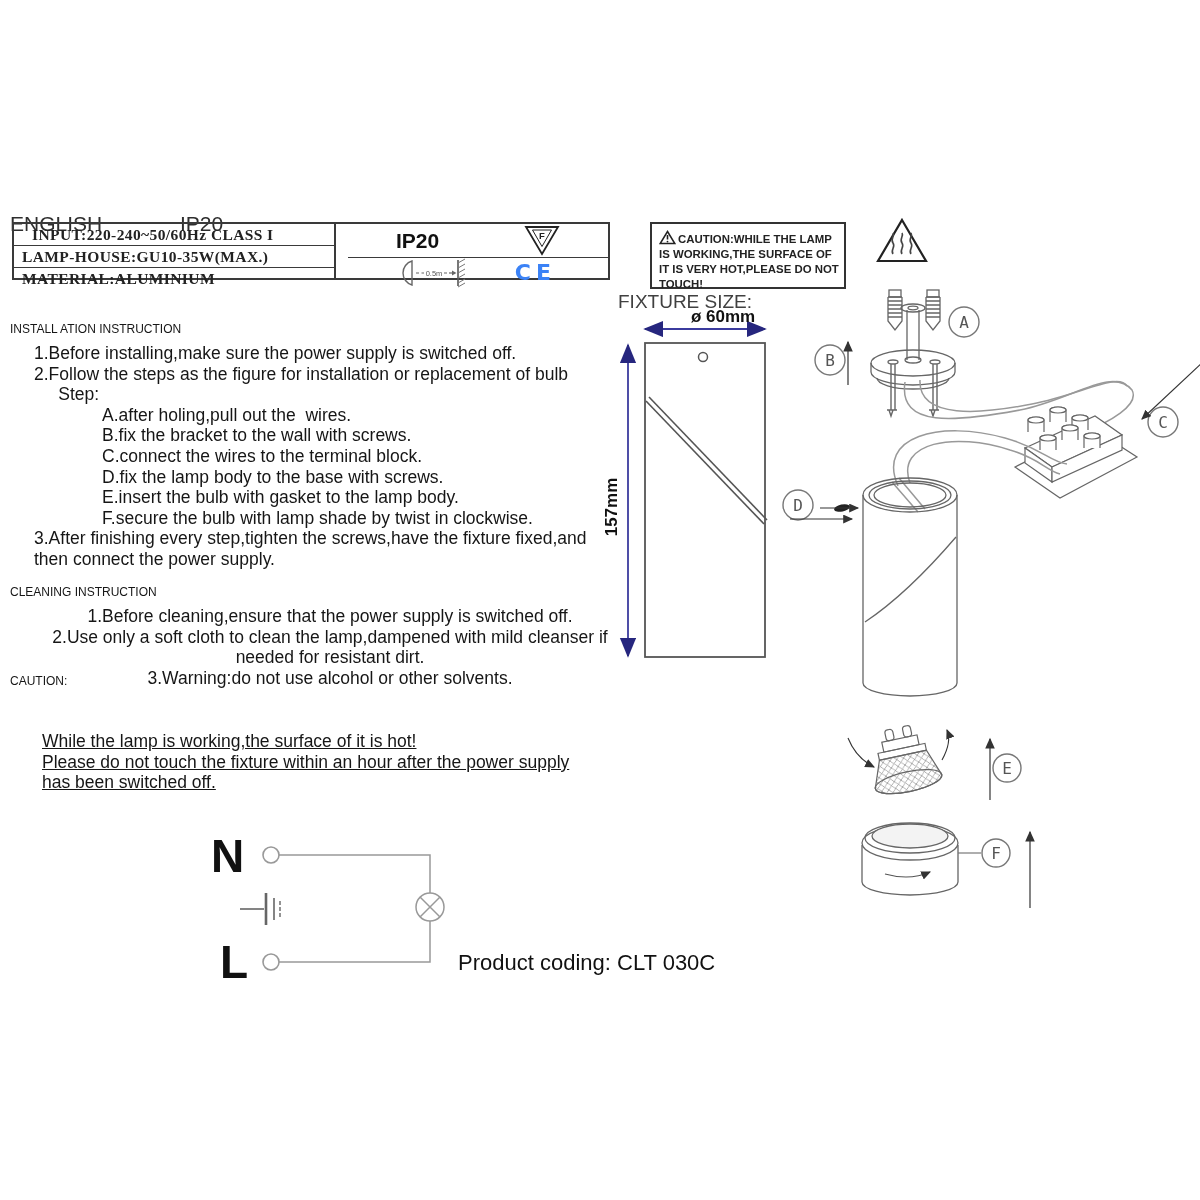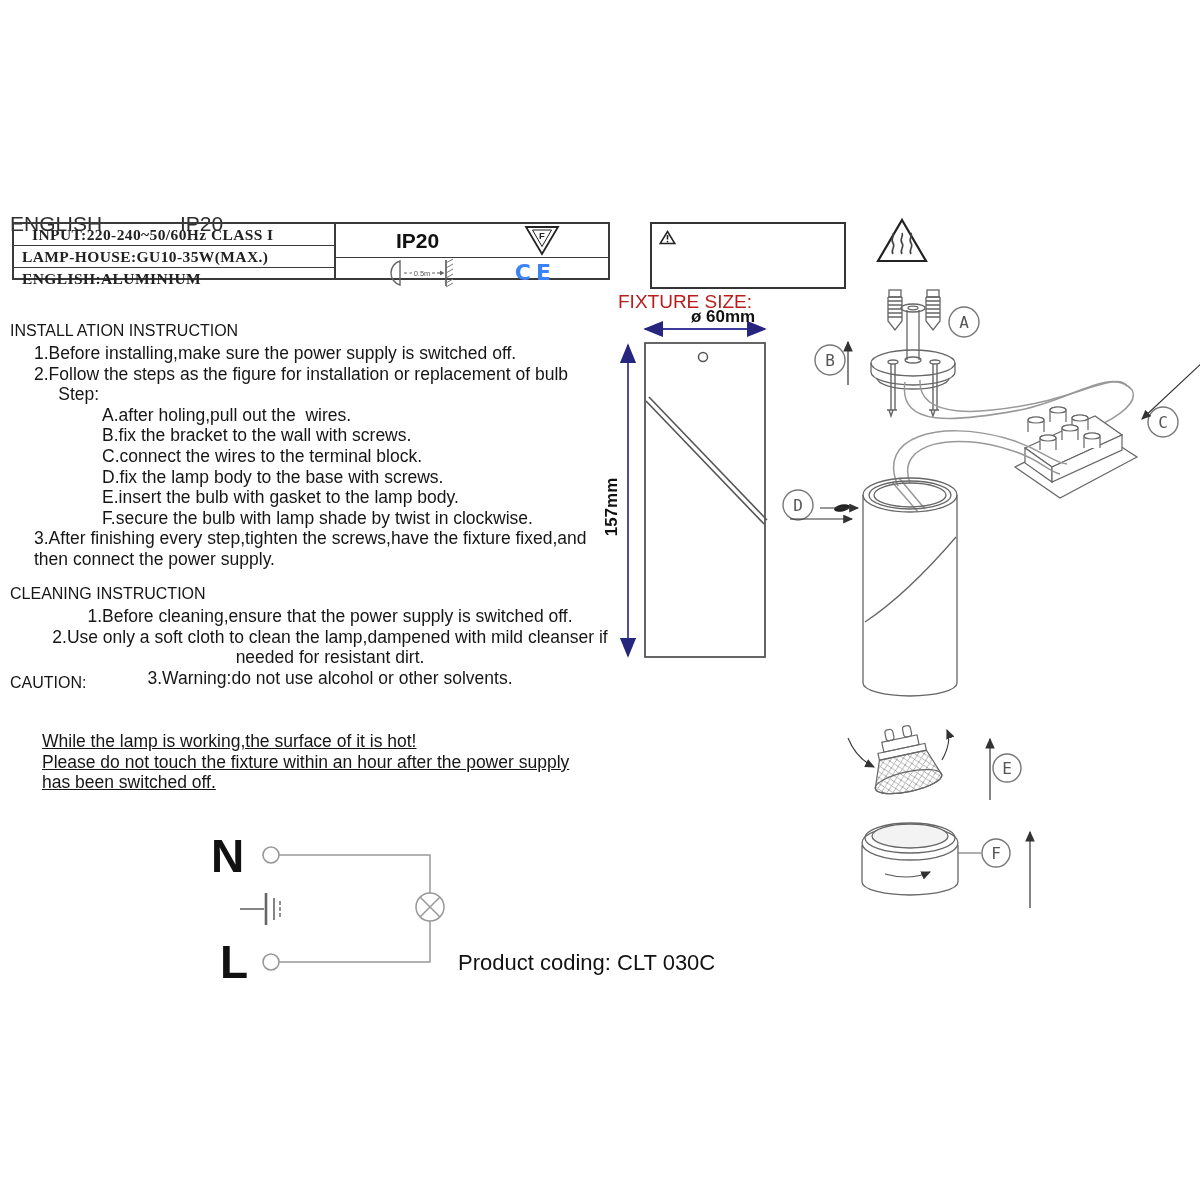--- a/index.html
+++ b/index.html
@@ -9,48 +9,48 @@
   
   .hdr{font-size:21px;color:#2e2e2e;margin-top:20px;}
   
   .spec{left:12px;top:222px;width:598px;height:58px;border:2px solid #3a3a3a;box-sizing:border-box;}
   .spec .lcol{position:absolute;left:0;top:0;width:322px;height:100%;border-right:2px solid #3a3a3a;box-sizing:border-box;}
   .spec .lrow{height:21px;padding-left:18px;display:flex;align-items:center;
               font-family:"Liberation Serif",serif;font-weight:700;font-size:15.5px;letter-spacing:.4px;color:#222;}
   .spec .lrow+.lrow{border-top:1.5px solid #3a3a3a;padding-left:8px;}
   .spec .rcol{position:absolute;left:322px;top:0;right:0;height:100%;}
   .spec .rrow1{height:33px;display:flex;align-items:center;justify-content:space-between;padding:0 48px 0 60px;box-sizing:border-box;}
-  .spec .rrow2{height:30px;border-top:1.5px solid #3a3a3a;display:flex;align-items:center;justify-content:space-between;padding:0 52px 0 46px;box-sizing:border-box;}
+  .spec .rrow2{height:30px;border-top:1.5px solid #3a3a3a;display:flex;align-items:center;justify-content:space-between;padding:0 52px 0 46px;box-sizing:border-box;margin-left:12px;}
   .ip20{font-size:21px;font-weight:700;color:#111;}
   .ce{font-size:22px;font-weight:600;letter-spacing:5px;color:#3b82f6;font-family:"DejaVu Sans",sans-serif;}
   
   .cbox{left:650px;top:222px;width:196px;height:67px;border:2px solid #333;box-sizing:border-box;
         font-size:11.4px;font-weight:600;line-height:1.32;color:#222;padding:6px 5px 0 7px;}
   .cbox svg{vertical-align:-2px;margin-right:2px;}
   
-  .t-title{font-size:16px;color:#161616;}
+  .t-title{font-size:12px;color:#161616;}
   .t-body{font-size:17.5px;line-height:20.6px;white-space:pre-wrap;color:#161616;}
-  .fixlbl{font-size:19px;color:#b91c1c;}
+  .fixlbl{font-size:19px;color:#404040;}
   .prod{font-size:22px;color:#111;}
   svg text{font-family:"Liberation Sans",sans-serif;}
   .eng{font-family:"DejaVu Sans Mono",monospace;font-size:16px;fill:#555;}
 </style>
 </head>
 <body>
 
 <div class="page">
 
   <div class="abs hdr" style="left:10px;top:192px;">ENGLISH</div>
   <div class="abs hdr" style="left:180px;top:192px;">IP20</div>
 
   <div class="abs spec">
     <div class="lcol">
       <div class="lrow">INPUT:220-240~50/60Hz  CLASS I</div>
       <div class="lrow">LAMP-HOUSE:GU10-35W(MAX.)</div>
-      <div class="lrow">ENGLISH:ALUMINIUM</div>
+      <div class="lrow">MATERIAL:ALUMINIUM</div>
     </div>
     <div class="rcol">
       <div class="rrow1">
         <span class="ip20">IP20</span>
         <svg width="36" height="31" viewBox="0 0 36 31">
           <path d="M2,2 L34,2 L18,29 Z" fill="none" stroke="#222" stroke-width="1.8"></path>
           <path d="M8.5,5 L27.5,5 L18,21.5 Z" fill="none" stroke="#222" stroke-width="1"></path>
           <text x="18" y="13.5" text-anchor="middle" font-size="9.5" font-weight="bold" fill="#222">F</text>
         </svg>
       </div>
@@ -67,21 +67,21 @@
         <span class="ce">CE</span>
       </div>
     </div>
   </div>
 
   <div class="abs cbox">
     <svg width="17" height="15" viewBox="0 0 17 15">
       <path d="M8.5,1.5 L15.8,13.5 L1.2,13.5 Z" fill="none" stroke="#222" stroke-width="1.5"></path>
       <path d="M8.5,5 V9.5" stroke="#222" stroke-width="1.6"></path>
       <circle cx="8.5" cy="11.6" r="0.9" fill="#222"></circle>
-    </svg>
+    </svg><span>CAUTION:WHILE THE LAMP IS WORKING,THE SURFACE OF IT IS VERY HOT,PLEASE DO NOT TOUCH!</span>
   </div>
 
   <svg class="abs" style="left:874px;top:216px;" width="56" height="50" viewBox="0 0 56 50">
     <path d="M28,4 L52,45 L4,45 Z" fill="none" stroke="#222" stroke-width="2.2"></path>
     <path d="M19,38 C16,34 22,31 19,27 C16,23 21,20 19,17" fill="none" stroke="#444" stroke-width="1.6"></path>
     <path d="M28,38 C25,34 31,31 28,27 C25,23 30,20 28,17" fill="none" stroke="#444" stroke-width="1.6"></path>
     <path d="M37,38 C34,34 40,31 37,27 C34,23 39,20 37,17" fill="none" stroke="#444" stroke-width="1.6"></path>
   </svg>
 
   <div class="abs fixlbl" style="left:618px;top:291px;">FIXTURE SIZE:</div>

